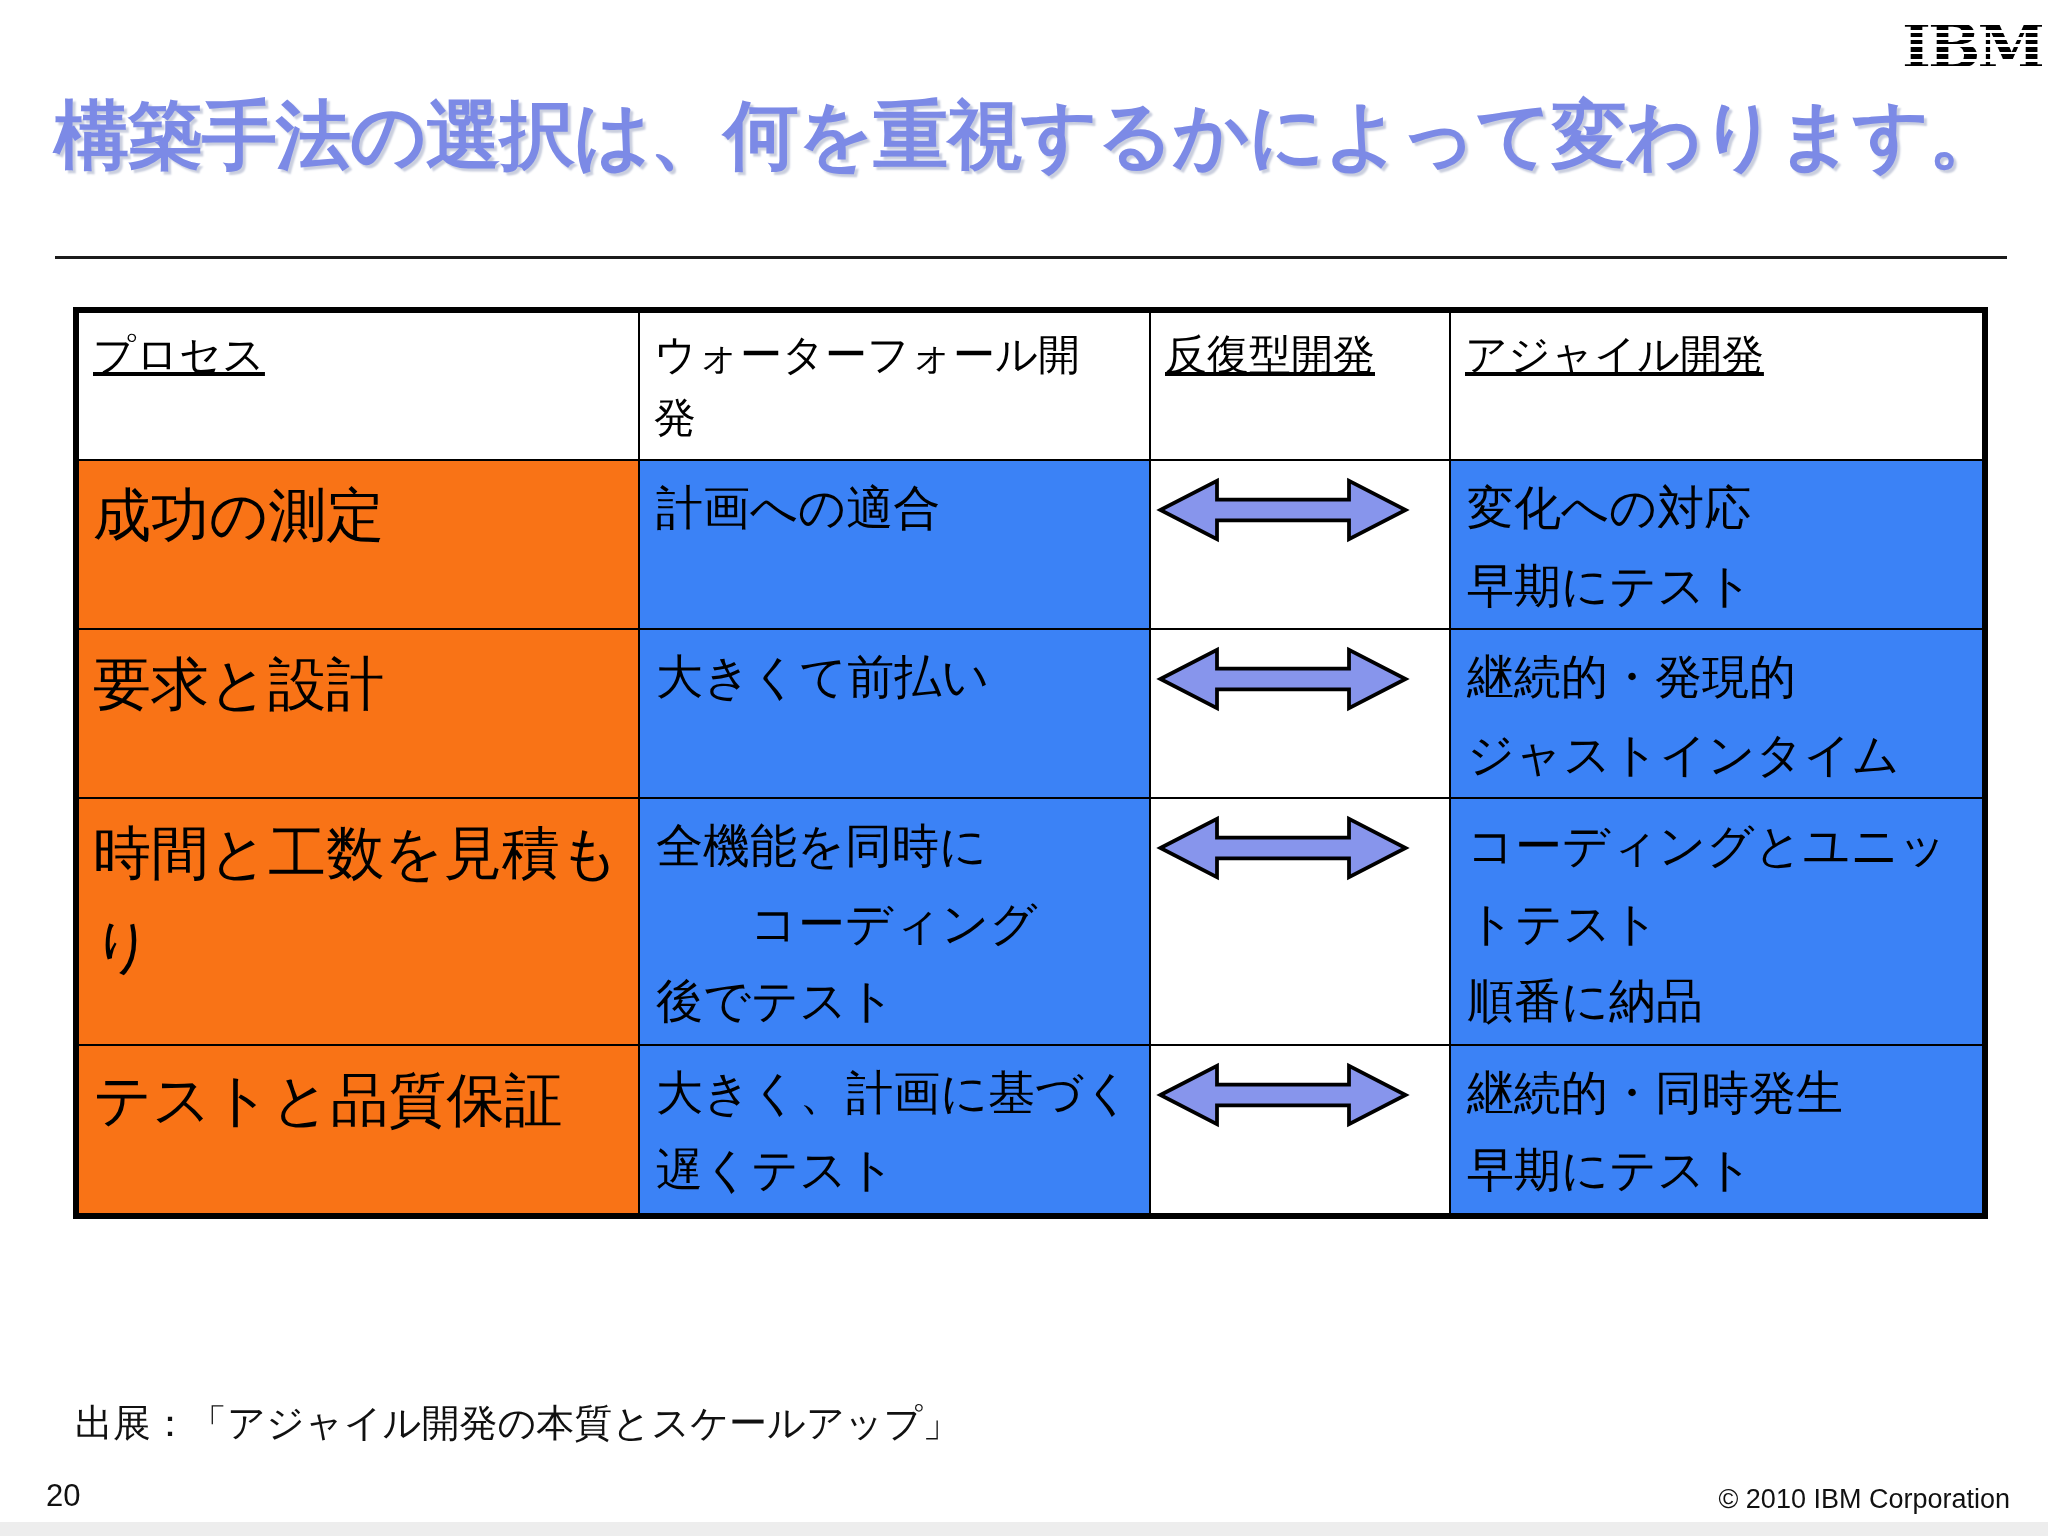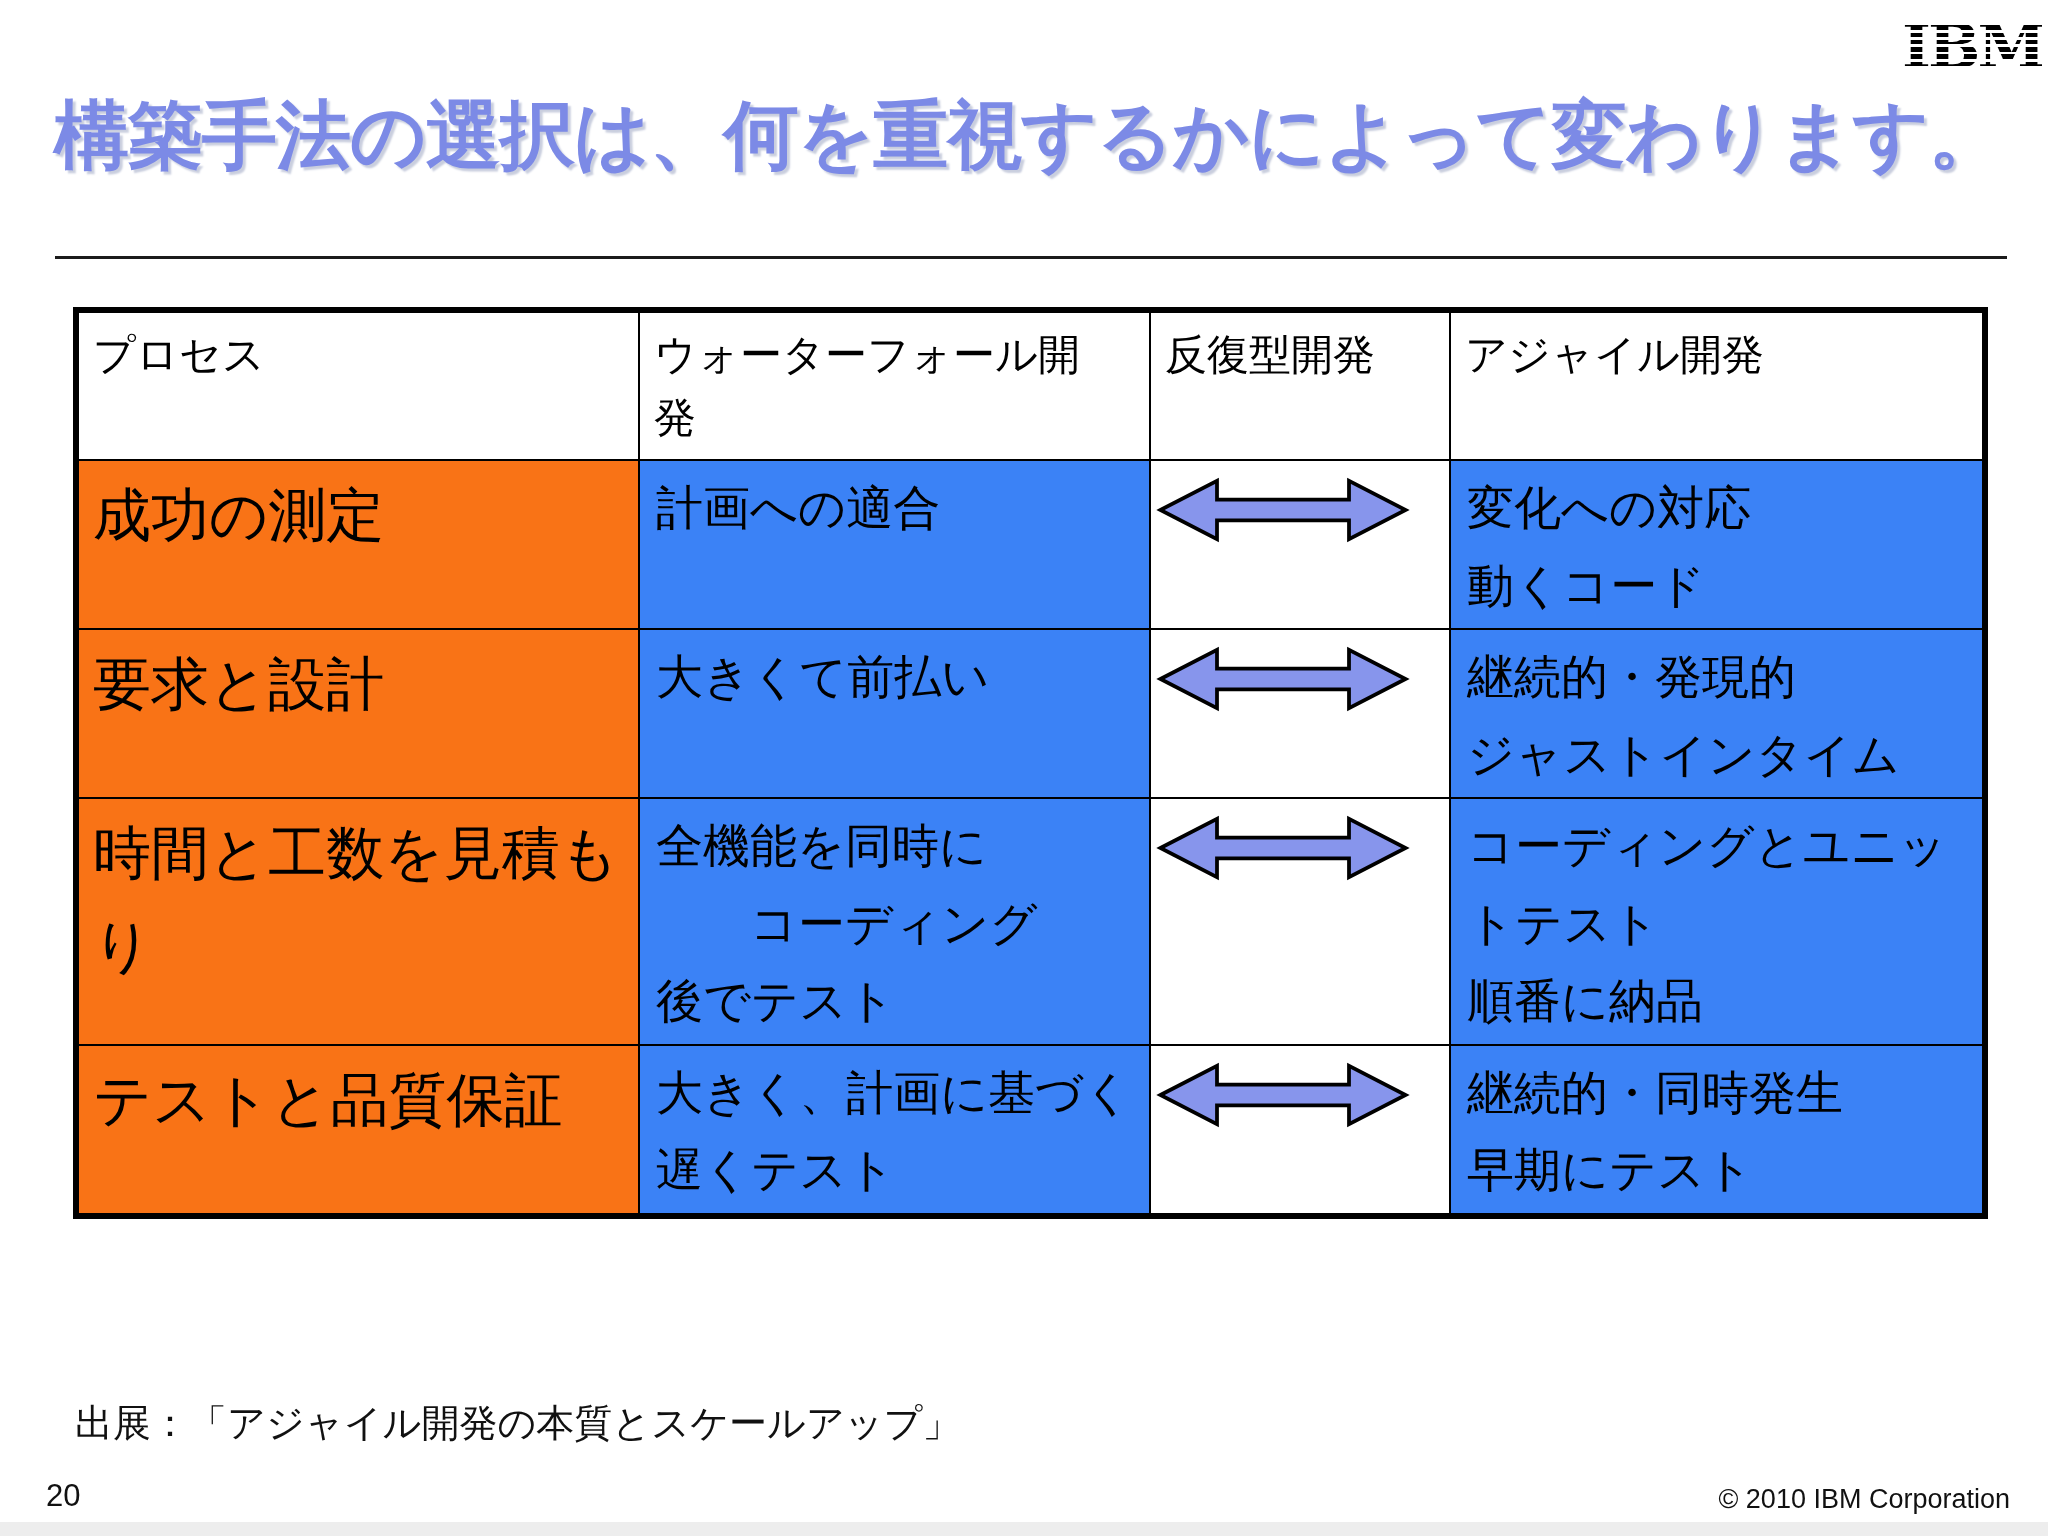--- a/index.html
+++ b/index.html
@@ -35,20 +35,21 @@
     border-collapse:collapse;table-layout:fixed;
     border:6px solid #000;
   }
   table.compare th, table.compare td{
     border:2px solid #000;vertical-align:top;text-align:left;
     overflow:hidden;
   }
   table.compare th{
     background:#ffffff;font-weight:normal;font-size:42px;line-height:1.5;
     padding:10px 14px;
+    text-decoration:underline;
   }
   th.hdr-waterfall span{display:inline-block;max-width:430px;}
   td.process-cell{
     background:#f97316;font-size:58px;line-height:1.6;padding:8px 14px;
     white-space:pre-line;
   }
   td.text-cell{
     background:#3b82f6;font-size:47px;line-height:1.65;padding:8px 16px 4px;
     white-space:pre-line;
   }
@@ -95,21 +96,21 @@
 
   <tr style="height:146px">
     <td class="process-cell">成功の測定</td>
     <td class="text-cell">計画への適合</td>
     <td class="arrow-cell">
       <svg class="arrow-svg" viewBox="0 0 270 70">
         <path d="M5,35 L65,4 L65,24 L205,24 L205,4 L265,35 L205,66 L205,46 L65,46 L65,66 Z" fill="#8795ec" stroke="#000" stroke-width="4" stroke-linejoin="miter"></path>
       </svg>
     </td>
     <td class="text-cell">変化への対応
-動くコード</td>
+早期にテスト</td>
   </tr>
 
 
   <tr style="height:143px">
     <td class="process-cell">要求と設計</td>
     <td class="text-cell">大きくて前払い</td>
     <td class="arrow-cell">
       <svg class="arrow-svg" viewBox="0 0 270 70">
         <path d="M5,35 L65,4 L65,24 L205,24 L205,4 L265,35 L205,66 L205,46 L65,46 L65,66 Z" fill="#8795ec" stroke="#000" stroke-width="4" stroke-linejoin="miter"></path>
       </svg>

